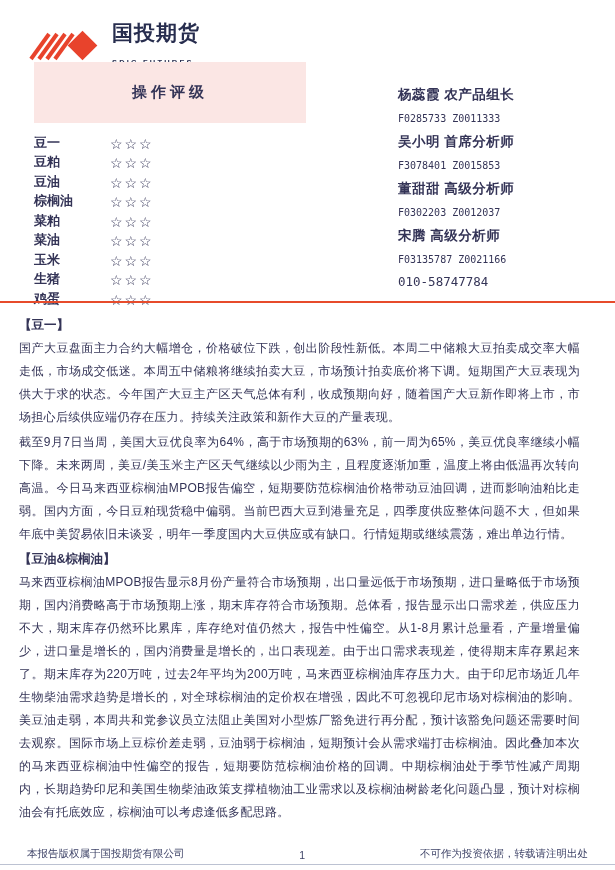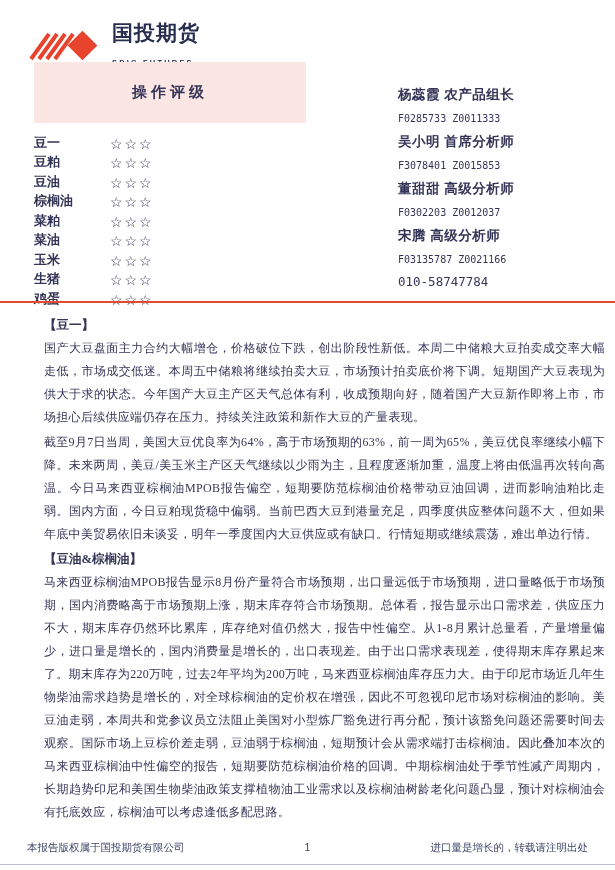--- a/index.html
+++ b/index.html
@@ -52,32 +52,32 @@
   .contacts { position: absolute; left: 398px; top: 86px; width: 200px; }
   .analyst-name { font-size: 13.5px; font-weight: bold; color: #343457; margin-bottom: 9px; letter-spacing: 0.5px; }
   .analyst-codes { font-family: "DejaVu Sans Mono", monospace; font-size: 10px; color: #343457; margin-bottom: 9px; }
   .contact-phone { font-family: "DejaVu Sans Mono", monospace; font-size: 12.5px; color: #343457; }
   .contact-email { font-family: "DejaVu Sans Mono", monospace; font-size: 12px; margin-top: 10px; color: #343457; }
 
   
   .divider { position: absolute; left: 0; top: 301px; width: 615px; height: 0; border-top: 2px solid #e74b2b; }
 
   
-  .report-body { position: absolute; left: 44px; top: 314px; width: 561px; font-family: Liberation Serif, serif; }
+  .report-body { position: absolute; left: 19px; top: 314px; width: 561px; }
   .report-section { margin-bottom: 2px; }
   .section-heading { font-size: 12.5px; font-weight: bold; color: #343457; line-height: 23px; }
   .section-body {
     font-size: 12px; color: #343457; line-height: 23px;
     text-align: justify; letter-spacing: 0.3px;
   }
 
   
   .footer {
     position: absolute; left: 27px; top: 841px; width: 561px;
-    display: flex; justify-content: space-between; align-items: flex-start;
+    display: flex; justify-content: space-between; align-items: flex-end;
     background: #ffffff; height: 20px;
     font-size: 10.5px; color: #3f4468;
   }
   .bottom-line { position: absolute; left: 0; top: 864px; width: 615px; border-top: 1px solid #bcc2d2; }
 </style>
 </head>
 <body>
 
 <div class="page">
 
@@ -204,17 +204,17 @@
 
       <section class="report-section">
         <h3 class="section-heading">【豆油&amp;棕榈油】</h3>
         <p class="section-body">马来西亚棕榈油MPOB报告显示8月份产量符合市场预期，出口量远低于市场预期，进口量略低于市场预期，国内消费略高于市场预期上涨，期末库存符合市场预期。总体看，报告显示出口需求差，供应压力不大，期末库存仍然环比累库，库存绝对值仍然大，报告中性偏空。从1-8月累计总量看，产量增量偏少，进口量是增长的，国内消费量是增长的，出口表现差。由于出口需求表现差，使得期末库存累起来了。期末库存为220万吨，过去2年平均为200万吨，马来西亚棕榈油库存压力大。由于印尼市场近几年生物柴油需求趋势是增长的，对全球棕榈油的定价权在增强，因此不可忽视印尼市场对棕榈油的影响。美豆油走弱，本周共和党参议员立法阻止美国对小型炼厂豁免进行再分配，预计该豁免问题还需要时间去观察。国际市场上豆棕价差走弱，豆油弱于棕榈油，短期预计会从需求端打击棕榈油。因此叠加本次的马来西亚棕榈油中性偏空的报告，短期要防范棕榈油价格的回调。中期棕榈油处于季节性减产周期内，长期趋势印尼和美国生物柴油政策支撑植物油工业需求以及棕榈油树龄老化问题凸显，预计对棕榈油会有托底效应，棕榈油可以考虑逢低多配思路。</p>
       </section>
     </main>
 
   <div class="footer">
     <span>本报告版权属于国投期货有限公司</span>
     <span>1</span>
-    <span>进口量是增长的，转载请注明出处</span>
+    <span>不可作为投资依据，转载请注明出处</span>
   </div>
   <div class="bottom-line"></div>
 
 </div>
 
 </body></html>

